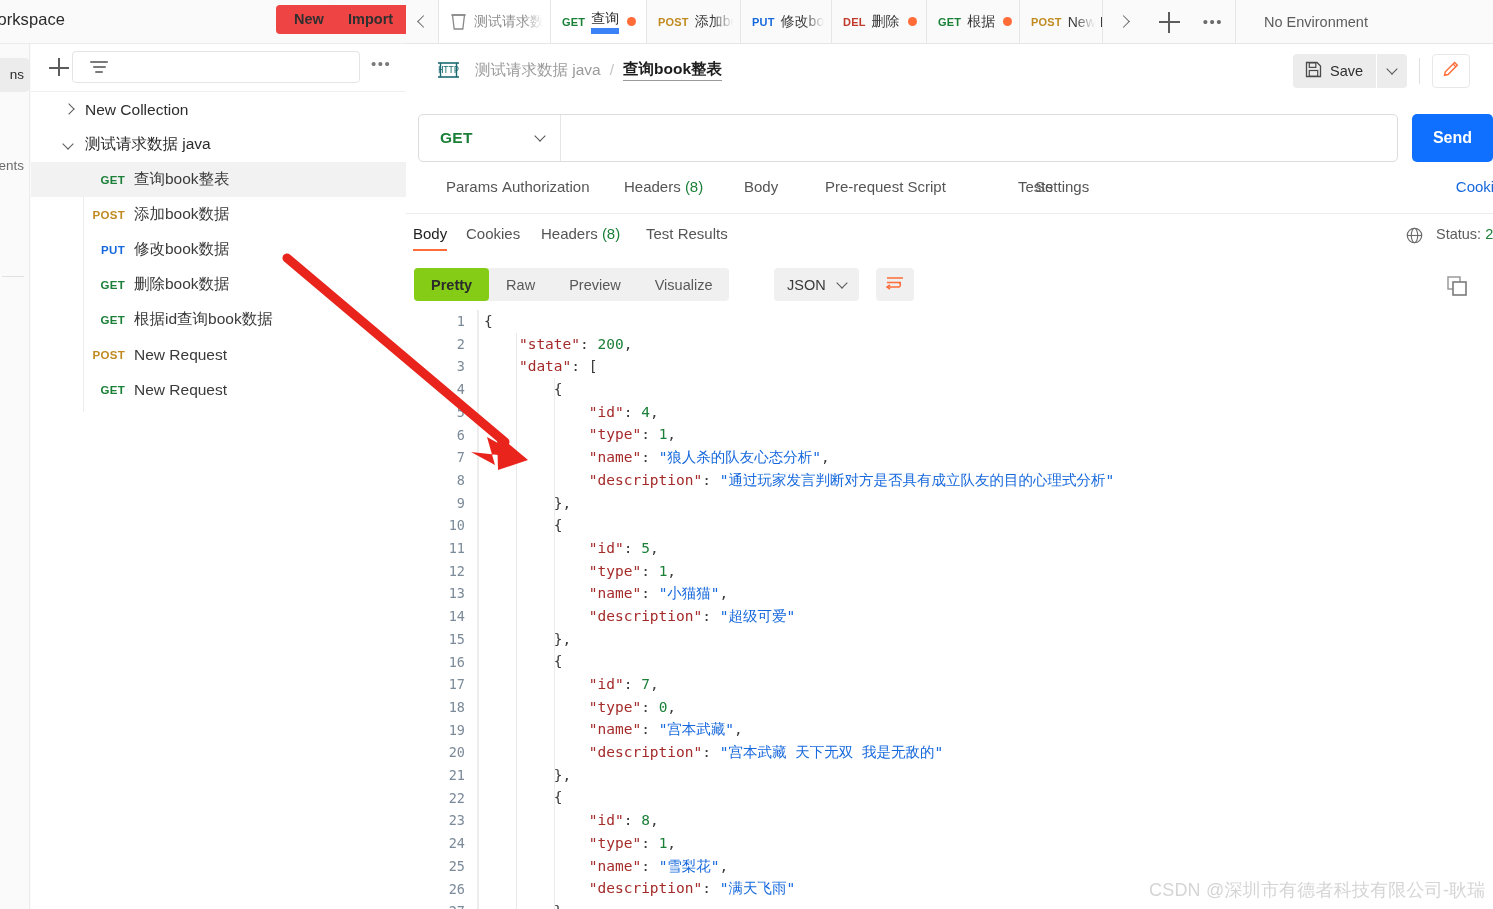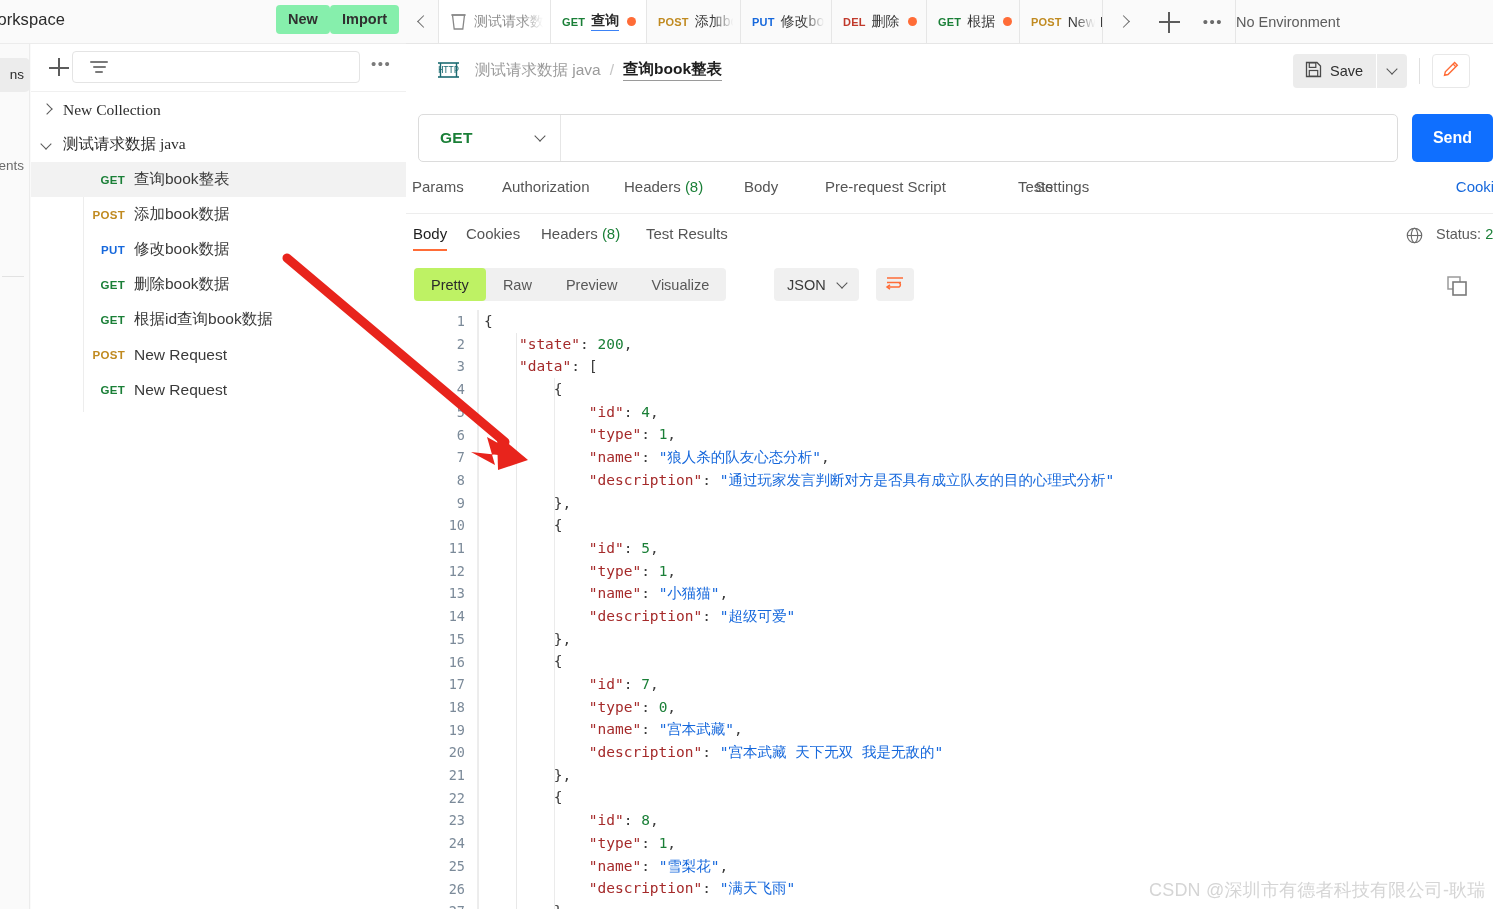--- a/index.html
+++ b/index.html
@@ -24,23 +24,23 @@
     background: #fafafa;
     border-bottom: 1px solid #ececec;
   }
   .ws-title {
     position: absolute; left: -18px; top: 10px;
     font-size: 16.5px; color: #2b2b2b; font-weight: 400; letter-spacing: .1px;
     white-space: nowrap;
   }
   .ws-btn {
     position: absolute; top: 5px; height: 29px;
-    background: #86efac; border: none; border-radius: 4px;
+    background: #ef4444; border: none; border-radius: 4px;
     font-family: inherit; font-size: 14.5px; color: #303030; font-weight: 700;
-    padding: 0 12px; cursor: pointer; line-height: 29px;
+    padding: 0 18px; cursor: pointer; line-height: 29px;
   }
   .ws-btn.new { left: 276px; }
   .ws-btn.import { left: 330px; }
 
   
   .rail {
     position: absolute; left: 0; top: 44px; width: 30px; height: 865px;
     background: #fafafa; border-right: 1px solid #ececec;
   }
   .rail-item {
@@ -88,21 +88,21 @@
     position: absolute; left: 340px; top: 14px; width: 26px; height: 18px;
     cursor: pointer; color:#7a7a7a; font-size: 15px; letter-spacing: 1.5px;
     line-height: 12px;
   }
 
   .tree { position: absolute; left: 0; top: 48px; width: 375px; }
   .tree-row {
     position: relative; height: 35px; display: flex; align-items: center;
     cursor: pointer; font-size: 15.5px; color: #2c2c2c;
   }
-  .tree-row.l0 { padding-left: 6px; font-family: Liberation Serif, serif; }
+  .tree-row.l0 { padding-left: 28px; }
   .chev {
     width: 20px; height: 20px; position: relative; flex: 0 0 20px; margin-right: 6px;
   }
   .chev::before {
     content:''; position: absolute; left: 6px; top: 5px;
     width: 7px; height: 7px; border-right: 1.6px solid #5a5a5a; border-bottom: 1.6px solid #5a5a5a;
     transform: rotate(-45deg);
   }
   .chev.open::before { transform: rotate(45deg); left: 5px; top: 5px; }
 
@@ -161,21 +161,21 @@
   .cup { width: 17px; height: 19px; margin-right: 7px; flex:0 0 17px; }
 
   .tab-fwd { width: 44px; display:flex; align-items:center; justify-content:center; cursor:pointer; }
   .tab-plus { width: 44px; display:flex; align-items:center; justify-content:center; cursor:pointer; position: relative;}
   .tab-plus::before,.tab-plus::after{ content:''; position:absolute; background:#5c5c5c;}
   .tab-plus::before{ width:21px; height:1.6px; left:11.5px; top:21px;}
   .tab-plus::after{ width:1.6px; height:21px; left:21px; top:11.5px;}
   .tab-dots { width: 44px; display:flex; align-items:center; justify-content:center; cursor:pointer;
     color:#6b6b6b; font-size:15px; letter-spacing:1.5px; line-height:10px; }
   .env-sel {
-    display:flex; align-items:center; flex: 1;
+    display:flex; align-items:center; padding-left: 28px; flex: 1;
     border-left: 1px solid #e6e6e6; font-size: 14.5px; color: #5c5c5c; cursor:pointer;
   }
 
   
   .crumbrow { position: absolute; left: 7px; top: 44px; width: 1087px; height: 54px; background:#fff; }
   .http-icon { position: absolute; left: 22px; top: 13px; width: 27px; height: 26px; }
   .crumb {
     position: absolute; left: 62px; top: 13px; display:flex; align-items:center;
     font-size: 15.5px; height: 26px;
   }
@@ -252,21 +252,21 @@
   
   .bodybar { position: absolute; left: 0; top: 258px; width: 1087px; height: 52px; }
   .seg {
     position: absolute; left: 8px; top: 10px; height: 33px;
     background:#f0f0f0; border-radius:4px; display:flex; align-items:stretch;
   }
   .seg div {
     display:flex; align-items:center; padding: 0 17px; font-size:14.5px; color:#585858; cursor:pointer;
     border-radius:4px;
   }
-  .seg div.on { background:#bef264; color:#2b2b2b; font-weight:400; }
+  .seg div.on { background:#84cc16; color:#2b2b2b; font-weight:700; }
   .json-sel {
     position:absolute; left: 368px; top:10px; height:33px; background:#f0f0f0; border-radius:4px;
     display:flex; align-items:center; gap:12px; padding: 0 13px; cursor:pointer;
     font-size:14.5px; color:#3a3a3a;
   }
   .wrap-btn {
     position:absolute; left: 470px; top:10px; width:38px; height:33px; background:#f0f0f0;
     border-radius:4px; display:flex; align-items:center; justify-content:center; cursor:pointer;
   }
   .copy-btn { position:absolute; left: 1040px; top: 17px; width:22px; height:22px; cursor:pointer; }
@@ -393,21 +393,21 @@
             <path d="M2.5 3 H14.5 L12.8 17 H4.2 Z" fill="none" stroke="#888" stroke-width="1.3"></path>
             <line x1="1.3" y1="3" x2="15.7" y2="3" stroke="#888" stroke-width="1.4"></line>
           </svg>
         </span>
         <span class="tname" style="color:#8d8d8d;">测试请求数</span>
         <span class="fade"></span>
       </div>
 
       <div class="tab active" style="width:96px;">
         <span class="tmeth m-get">GET</span>
-        <span class="tname" style="border-bottom:1px solid #3b82f6;font-weight:bold;">查询</span>
+        <span class="tname" style="border-bottom:6px solid #3b82f6;">查询</span>
         <span class="dot"></span>
       </div>
 
       <div class="tab" style="width:94px;">
         <span class="tmeth m-post">POST</span>
         <span class="tname">添加bo</span>
         <span class="fade"></span>
       </div>
 
       <div class="tab" style="width:91px;">
@@ -491,21 +491,21 @@
       <div class="url-wrap">
         <div class="meth-sel">
           <span class="mtxt">GET</span>
           <span class="caret"></span>
         </div>
       </div>
       <button class="send-btn">Send</button>
     </div>
 
     <div class="reqtabs">
-      <div class="rt" style="left:6px;">Params</div>
+      <div class="rt" style="left:40px;">Params</div>
       <div class="rt" style="left:96px;">Authorization</div>
       <div class="rt" style="left:218px;">
         <span>Headers</span>
         <span class="cnt">(8)</span>
       </div>
       <div class="rt" style="left:338px;">Body</div>
       <div class="rt" style="left:400px;margin-left:19px;">Pre-request Script</div>
       <div class="rt" style="left:565px;margin-left:47px;">Tests</div>
       <div class="rt" style="left:629px;">Settings</div>
       <div class="cookies-link">Cookies</div>

